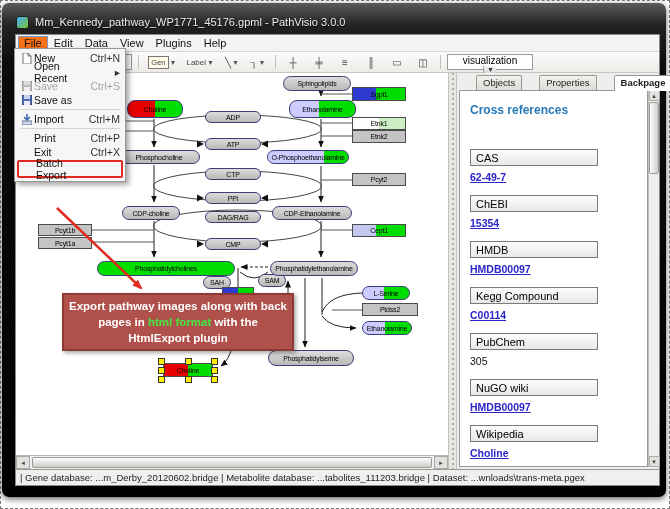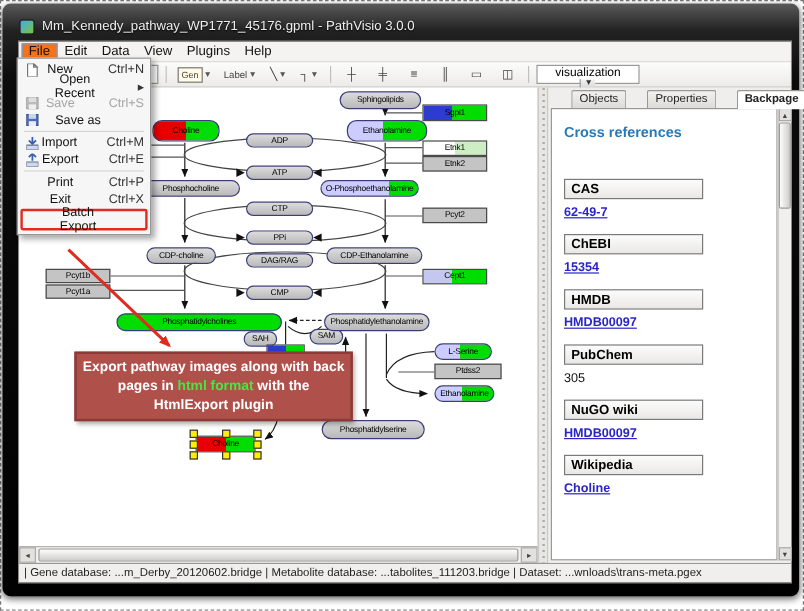--- a/index.html
+++ b/index.html
@@ -35,21 +35,21 @@
   .tabs{height:17px;display:flex;align-items:flex-end;padding-left:3px;gap:1px;font-size:9.5px;}
   .tab{padding:1px 6px 2px;background:linear-gradient(#f2f1ef,#dddbd7);border:1px solid #9a9894;border-bottom:none;border-radius:2px 2px 0 0;color:#222;margin-left:16px;}
   .tab.active{background:#fff;font-weight:bold;position:relative;top:1px;padding-bottom:3px;}
   .panel-wrap{flex:1;display:flex;min-height:0;}
   .panel{flex:1;background:#fff;border:1px solid #9a9894;margin:0 0 2px 2px;padding:10px 10px 4px;overflow:hidden;}
   .vsb{width:10px;background:#f0efed;border-left:1px solid #c4c2be;display:flex;flex-direction:column;align-items:center;margin-bottom:2px;}
   .vsb .sb-arrow{width:9px;height:9px;}
   .vsb .vthumb{width:8px;height:70px;margin-top:1px;background:linear-gradient(90deg,#fdfdfd,#cfcdc9);border:1px solid #9c9a96;border-radius:2px;}
   .vsb .vtrack{flex:1;}
   .xref-heading{color:#2779b8;font-weight:bold;font-size:12px;margin:2px 0 32px;}
-  .sech{width:116px;box-sizing:border-box;border:1px solid #7a7a7a;background:linear-gradient(#fcfcfc,#e9e8e6);font-weight:bold;font-size:11px;padding:2px 5px;height:17px;line-height:13px;}
+  .sech{width:128px;box-sizing:border-box;border:1px solid #7a7a7a;background:linear-gradient(#fcfcfc,#e9e8e6);font-weight:normal;font-size:11px;padding:2px 5px;height:17px;line-height:13px;}
   .secl{display:block;margin:5px 0 12px;color:#2a24c9;font-weight:bold;font-size:10.5px;text-decoration:underline;}
   .secv{display:block;margin:5px 0 12px;color:#111;font-size:10.5px;}
   .statusbar{height:15px;background:#f0efed;border-top:1px solid #9a9894;font-size:9.5px;color:#222;display:flex;align-items:center;padding:0 4px;white-space:nowrap;overflow:hidden;}
   
   .node{position:absolute;z-index:3;box-sizing:border-box;border:1px solid #3c3c78;display:flex;align-items:center;justify-content:center;font-size:7px;color:#000;white-space:nowrap;overflow:hidden;letter-spacing:-0.2px;}
   .pill{border-radius:8px;}
   .boxn{border-radius:0;border-color:#4a4a4a;}
   .fill-gray{background:linear-gradient(#dcdcdc,#b9b9b9);}
   .fill-green{background:#00dd00;}
   .split-red-green{background:linear-gradient(90deg,#e60000 0 50%,#00dd00 50% 100%);}
@@ -60,21 +60,21 @@
   .gene-etnk1{background:linear-gradient(90deg,#ffffff 0 50%,#cdeec4 50% 100%);}
   .gene-cept1{background:linear-gradient(90deg,#c4c8f0 0 45%,#00dd00 45% 100%);}
   .split-blue-green{background:linear-gradient(90deg,#2d3bd0 0 50%,#00dd00 50% 100%);}
   .sel-handle{position:absolute;width:5px;height:5px;background:#ffee00;border:1px solid #333;z-index:4;}
   
   .svg-edges{position:absolute;left:0;top:0;z-index:2;pointer-events:none;}
   .arrow-svg{position:absolute;left:0;top:0;z-index:9;pointer-events:none;}
   .annotation{position:absolute;left:62px;top:293px;width:228px;height:54px;z-index:6;background:#b0504b;border:2px solid #8d3a36;box-shadow:2px 2px 4px rgba(0,0,0,.35);color:#fff;font-weight:bold;font-size:11.5px;line-height:16px;text-align:center;display:flex;flex-direction:column;justify-content:center;}
   .ann-green{color:#43e843;}
   
-  .filemenu{position:absolute;left:14px;top:48px;width:106px;z-index:8;background:#f6f6f6;border:1px solid #979797;box-shadow:3px 3px 5px rgba(0,0,0,.35);padding:2px;font-size:10.5px;text-align:center;}
+  .filemenu{position:absolute;left:14px;top:48px;width:106px;z-index:8;background:#f6f6f6;border:1px solid #979797;box-shadow:3px 3px 5px rgba(0,0,0,.35);padding:2px;font-size:10.5px;}
   .mi{display:flex;align-items:center;height:14px;padding:0 3px;}
   .mic{width:14px;display:flex;align-items:center;justify-content:center;}
   .mil{flex:1;color:#111;}
   .mis{color:#333;margin-left:24px;}
   .mi.disabled .mil,.mi.disabled .mis{color:#a5a5a5;}
   .msep{height:1px;background:#d4d4d4;margin:2px 3px;}
   .redbox{border:2px solid #e02b20;border-radius:2px;margin:1px 0;}
 </style>
 </head>
 <body>
@@ -172,20 +172,24 @@
                 <div class="sech">CAS</div>
                 <a class="secl">62-49-7</a>
               </div>
               <div class="sec">
                 <div class="sech">ChEBI</div>
                 <a class="secl">15354</a>
               </div>
               <div class="sec">
                 <div class="sech">HMDB</div>
                 <a class="secl">HMDB00097</a>
+              </div>
+              <div class="sec">
+                <div class="sech">Kegg Compound</div>
+                <a class="secl">C00114</a>
               </div>
               <div class="sec">
                 <div class="sech">PubChem</div>
                 <span class="secv">305</span>
               </div>
               <div class="sec">
                 <div class="sech">NuGO wiki</div>
                 <a class="secl">HMDB00097</a>
               </div>
               <div class="sec">
@@ -347,30 +351,20 @@
     <div class="mi">
       <span class="mic">
           <svg width="10" height="11">
             <path d="M5,0 v5 M2,3 l3,3 3,-3" stroke="#3a62b0" fill="none" stroke-width="1.5"></path>
             <path d="M0,7 h10 v4 h-10 z" fill="#cfd8ea" stroke="#60708f"></path>
           </svg>
         </span>
       <span class="mil">Import</span>
         <span class="mis">Ctrl+M</span>
     </div>
-    <div class="mi">
-      <span class="mic">
-          <svg width="10" height="11">
-            <path d="M5,6 v-5 M2,3 l3,-3 3,3" stroke="#3a62b0" fill="none" stroke-width="1.5"></path>
-            <path d="M0,7 h10 v4 h-10 z" fill="#cfd8ea" stroke="#60708f"></path>
-          </svg>
-        </span>
-      <span class="mil">Export</span>
-        <span class="mis">Ctrl+E</span>
-    </div>
     <div class="msep"></div>
     <div class="mi">
       <span class="mic"></span>
       <span class="mil">Print</span>
         <span class="mis">Ctrl+P</span>
     </div>
     <div class="mi">
       <span class="mic"></span>
       <span class="mil">Exit</span>
         <span class="mis">Ctrl+X</span>

